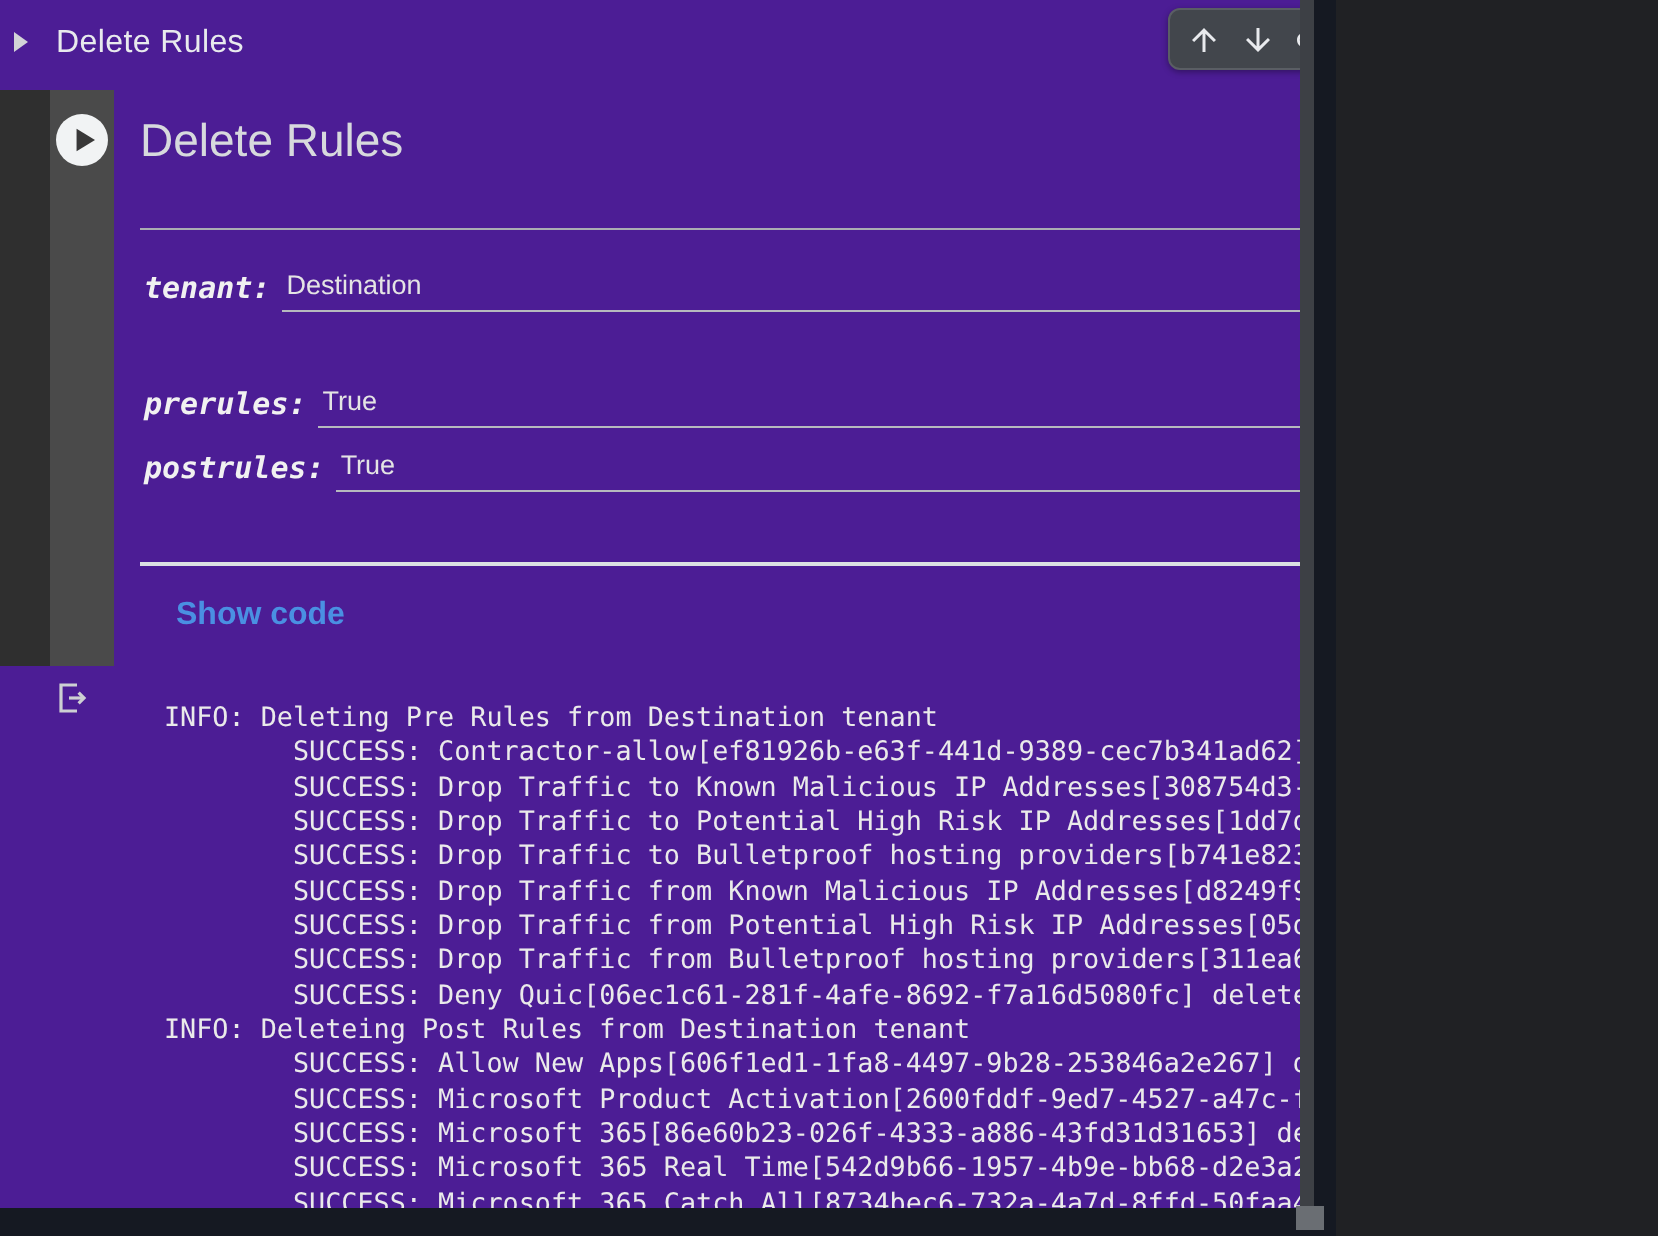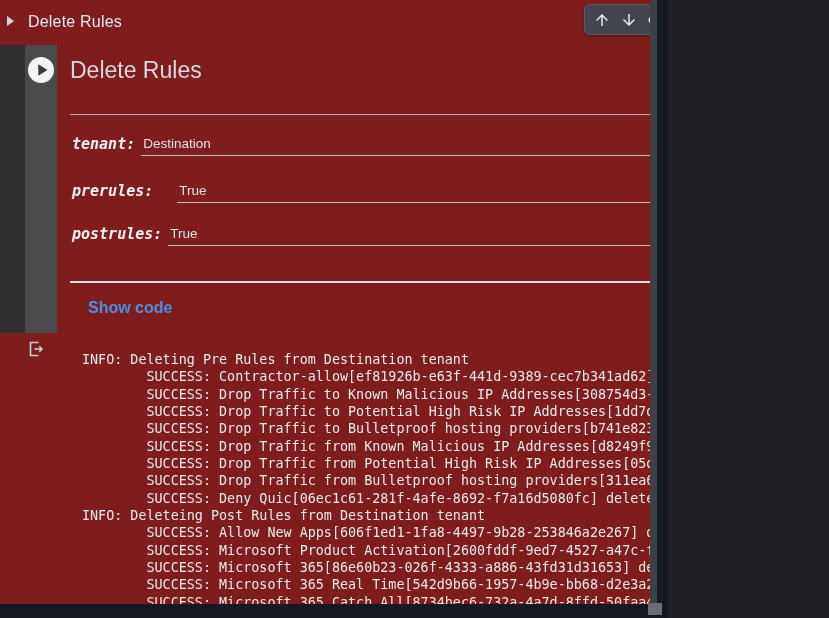--- a/index.html
+++ b/index.html
@@ -1,18 +1,18 @@
 <!DOCTYPE html>
 <html><head>
 <meta charset="utf-8">
 <style>
   html,body { margin:0; padding:0; background:#202124; }
   .frame {
     position:relative; width:668px; height:618px; overflow:hidden;
-    background:#7f1d1d;
+    background:#4c1d95;
     font-family:"Liberation Sans", sans-serif;
     -webkit-font-smoothing:antialiased;
   }
   
   .right-border  { position:absolute; top:0; right:0; width:11px; height:618px; background:#151922; }
   .bottom-border { position:absolute; left:0; bottom:0; width:818px; height:14px; background:#151922; }
   .scroll-track  { position:absolute; top:0; right:11px; width:7px; height:604px; background:#3d4045; }
   .scroll-corner { position:absolute; right:6px; bottom:3px; width:14px; height:12px; background:#6a6e73; }
 
   
@@ -150,21 +150,21 @@
   <div class="divider-1"></div>
 
   <div class="field" style="top:132px;">
     <span class="field-label">tenant:</span>
     <span class="field-value-wrap">
       <span class="field-value">Destination</span>
       <span class="dd-arrow"></span>
     </span>
   </div>
 
-  <div class="field" style="top:179px;gap:18px;">
+  <div class="field" style="top:190px;">
     <span class="field-label">prerules:</span>
     <span class="field-value-wrap">
       <span class="field-value">True</span>
       <span class="dd-arrow"></span>
     </span>
   </div>
 
   <div class="field" style="top:222px;">
     <span class="field-label">postrules:</span>
     <span class="field-value-wrap">

